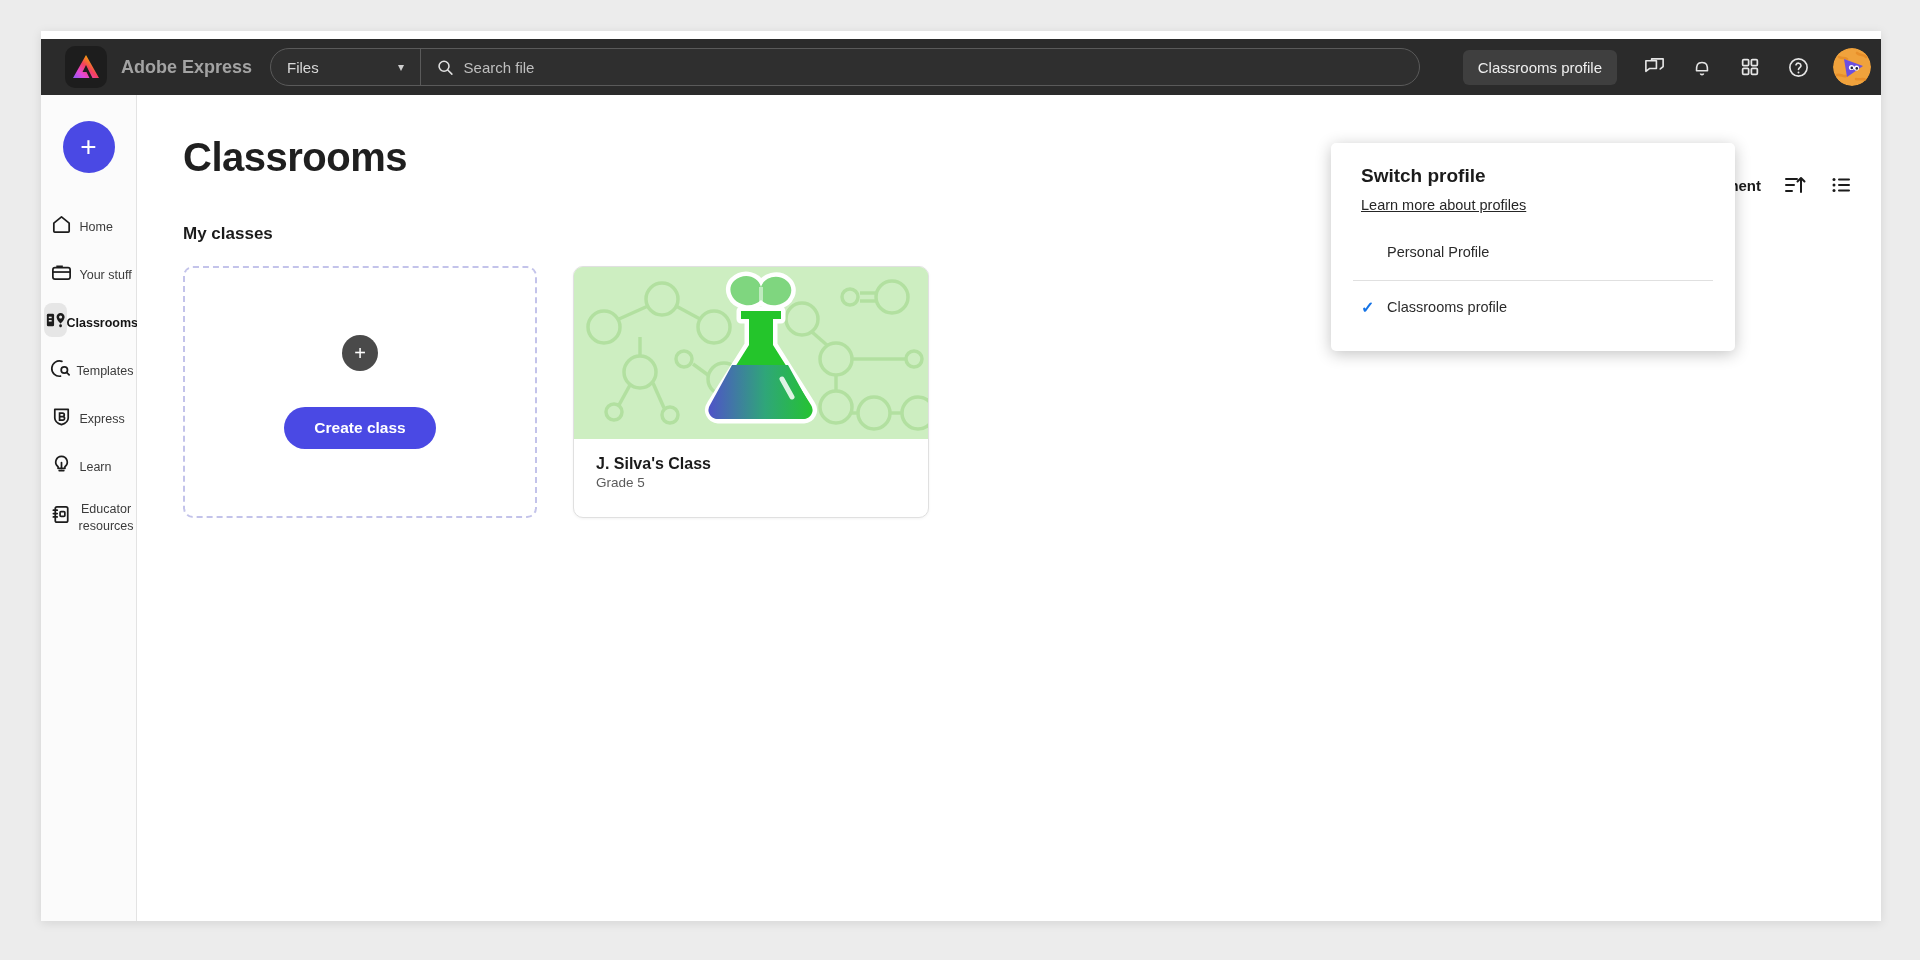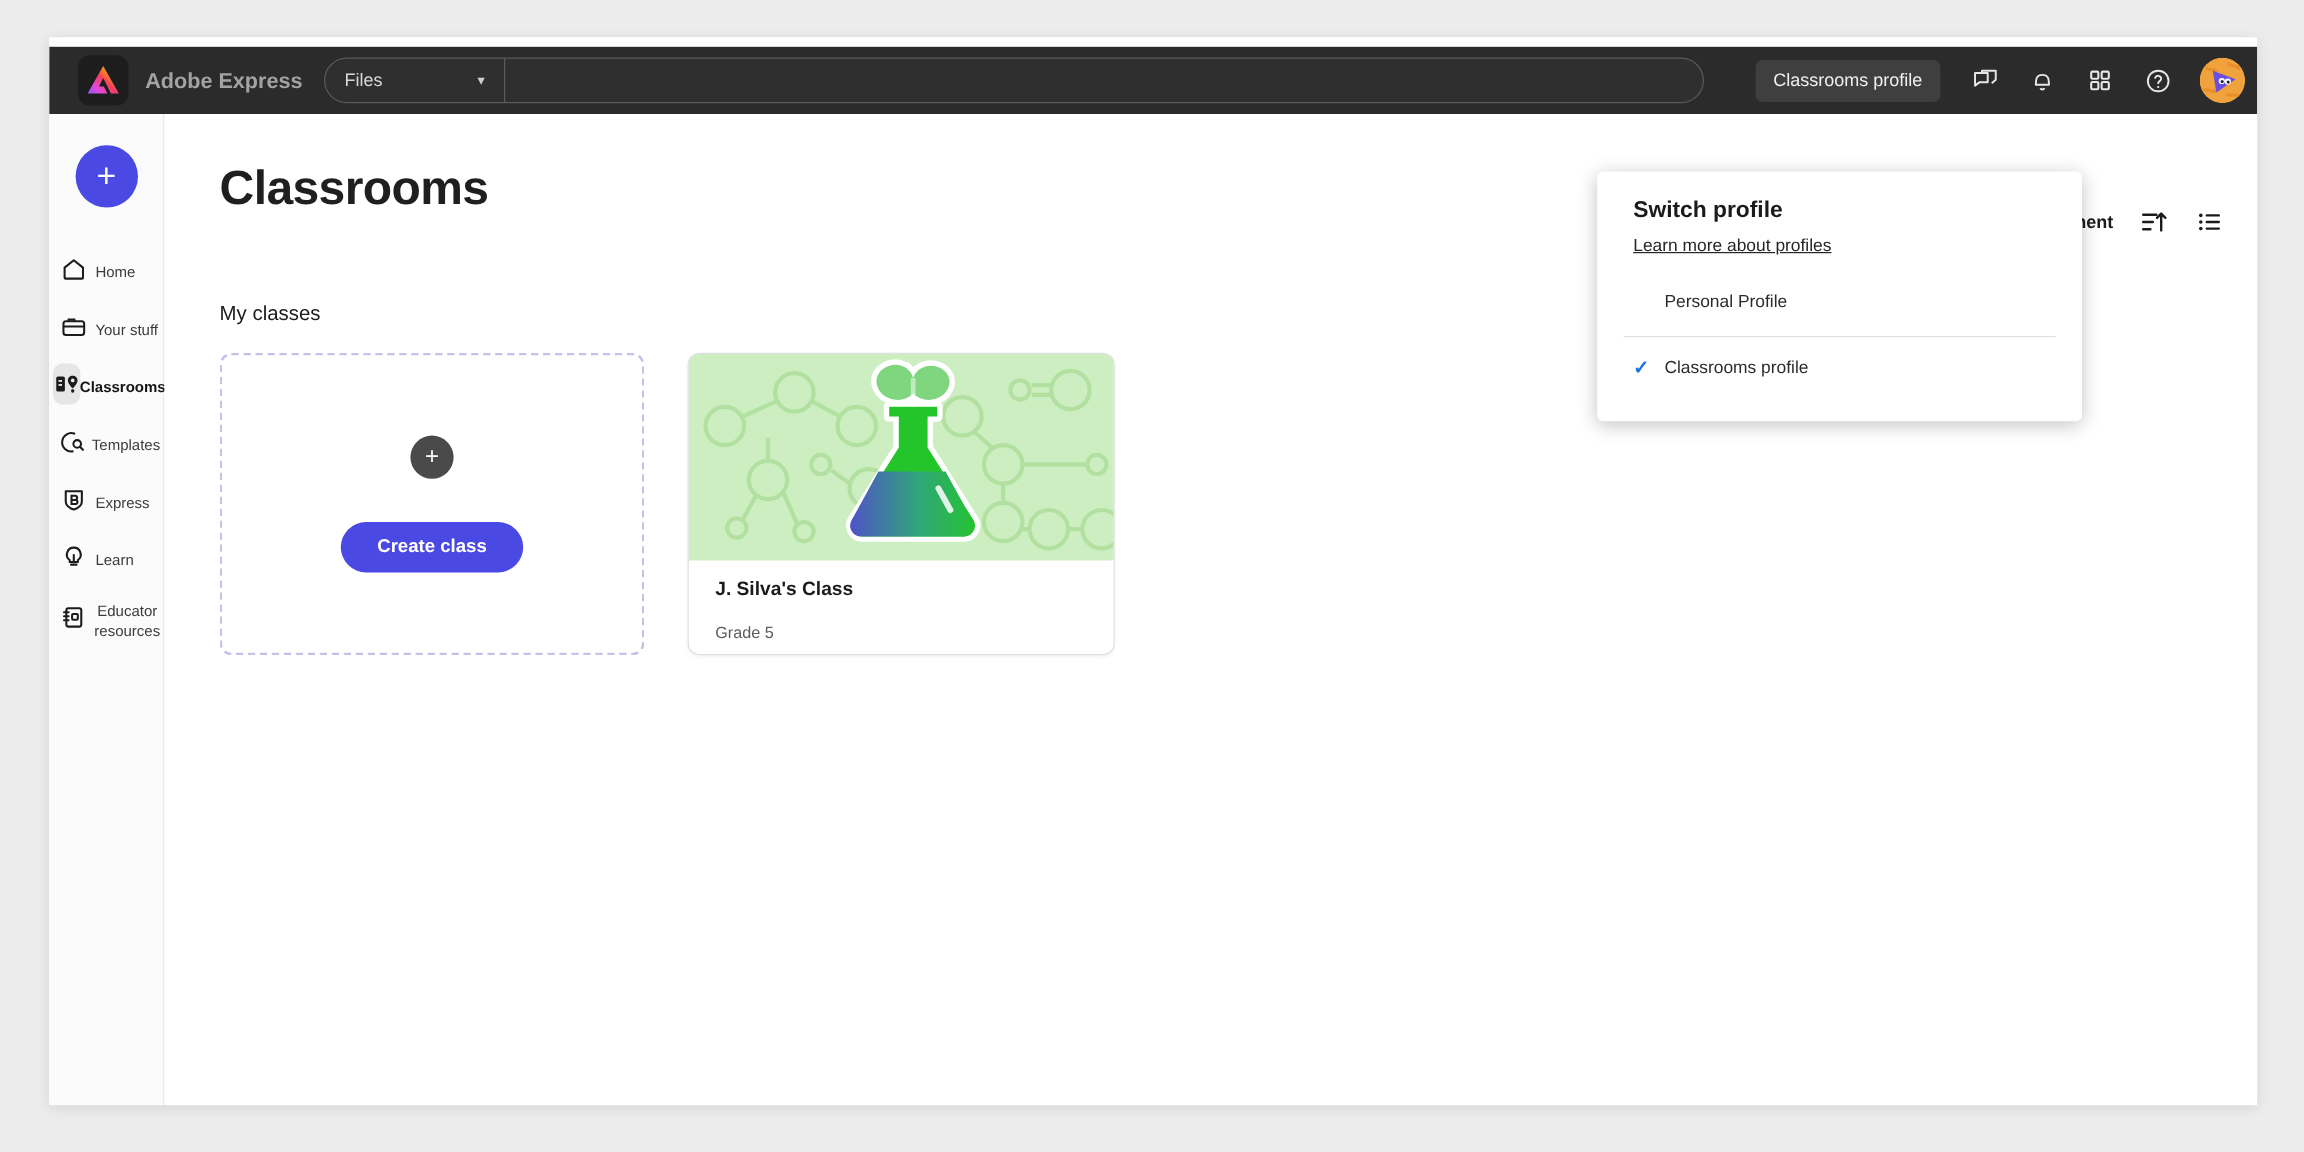--- a/index.html
+++ b/index.html
@@ -144,22 +144,22 @@
     position: absolute; right: 28px; top: 78px;
     display: flex; align-items: center; gap: 22px;
   }
   #create-assignment-btn {
     font-size: 15px; color: #1b1b1b; font-weight: 600;
     cursor: pointer; white-space: nowrap;
   }
   .tbicon { cursor: pointer; display:flex; align-items:center; }
 
   #section-title {
-    margin-top: 72px;
-    font-size: 17px; font-weight: normal; color: #1b1b1b;
+    margin-top: 44px;
+    font-size: 17px; font-weight: bold; color: #1b1b1b;
   }
   #cards-row { display: flex; gap: 36px; margin-top: 22px; }
 
   
   #create-card {
     width: 354px; height: 252px;
     border: 2px dashed #c3c3ea;
     border-radius: 10px;
     display: flex; flex-direction: column;
     align-items: center; justify-content: center;
@@ -185,21 +185,21 @@
     border: 1px solid #e0e0e0; border-radius: 10px;
     overflow: hidden; background: #fff; cursor: pointer;
     box-shadow: 0 1px 3px rgba(0,0,0,.05);
   }
   #class-thumb {
     height: 172px; width: 100%;
     background: #cdeec1; position: relative; overflow: hidden;
   }
   #class-meta { padding: 16px 22px 0 22px; }
   #class-name { font-size: 16px; font-weight: bold; color: #1b1b1b; }
-  #class-grade { font-size: 13.5px; color: #5b5b5b; margin-top: 19px; }
+  #class-grade { font-size: 13.5px; color: #5b5b5b; margin-top: 2px; }
 
   
   #profile-menu {
     position: absolute;
     left: 1290px; top: 112px;
     width: 404px; height: 208px;
     background: #fff;
     border-radius: 5px;
     box-shadow: 0 3px 16px rgba(0,0,0,.24);
     padding: 22px 0 0 0;
@@ -249,20 +249,27 @@
         <path d="M14 1 L27 24 L20.5 24 L14 11 L10.5 18 L14.5 18 L17.5 24 L1 24 Z" fill="url(#ag)"></path>
       </svg>
     </div>
 
     <div id="brand-name">Adobe Express</div>
 
     <div id="searchwrap">
       <div id="file-select">
         <span>Files</span>
         <span class="chev">▾</span>
+      </div>
+      <div id="search-area">
+        <svg width="17" height="17" viewBox="0 0 20 20">
+          <circle cx="8.5" cy="8.5" r="6" fill="none" stroke="#e0e0e0" stroke-width="1.9"></circle>
+          <line x1="13" y1="13" x2="18" y2="18" stroke="#e0e0e0" stroke-width="1.9" stroke-linecap="round"></line>
+        </svg>
+        <input id="search-input" type="text" placeholder="Search file" style="">
       </div>
     </div>
 
     <div id="header-right">
       <div id="profile-pill">Classrooms profile</div>
 
       <div class="hicon">
         <svg width="23" height="23" viewBox="0 0 24 24" fill="none" stroke="#e6e6e6" stroke-width="1.7">
           <path d="M3 5h11v8H7l-4 3z" stroke-linejoin="round"></path>
           <path d="M9 5V3h12v8l-3 2.5V13" stroke-linejoin="round"></path>

